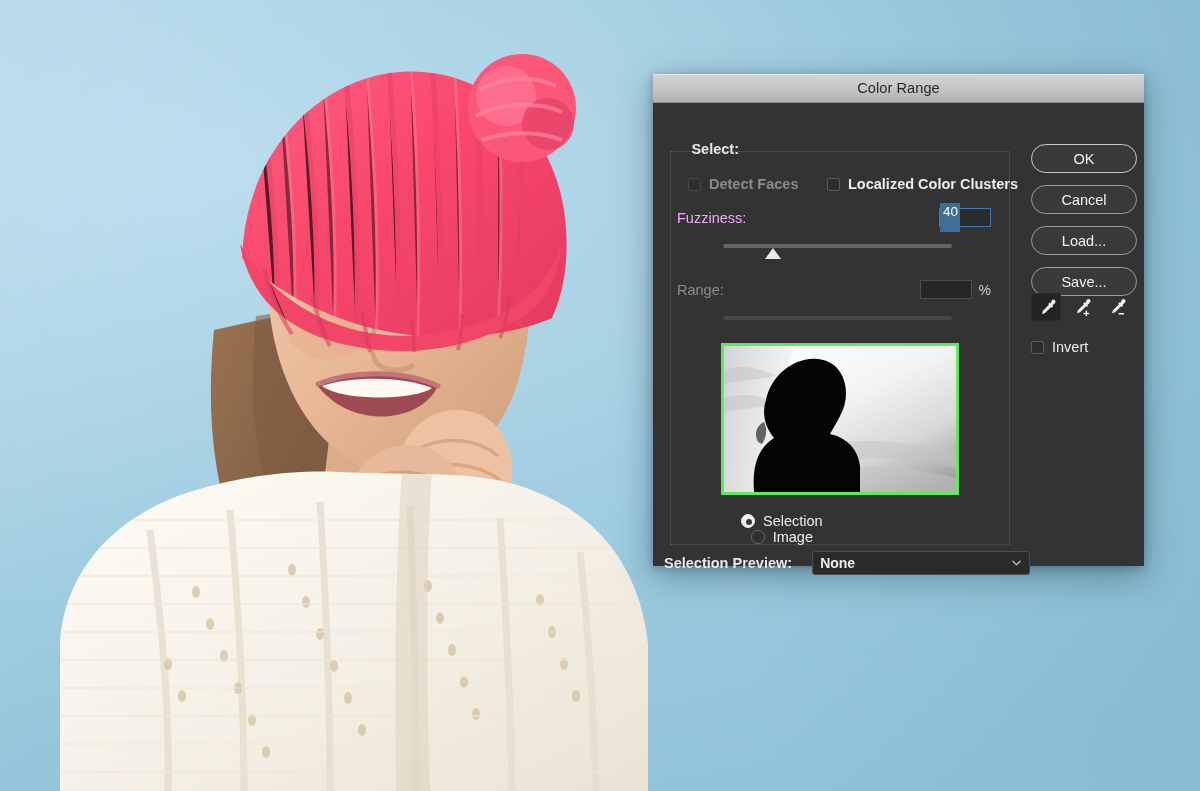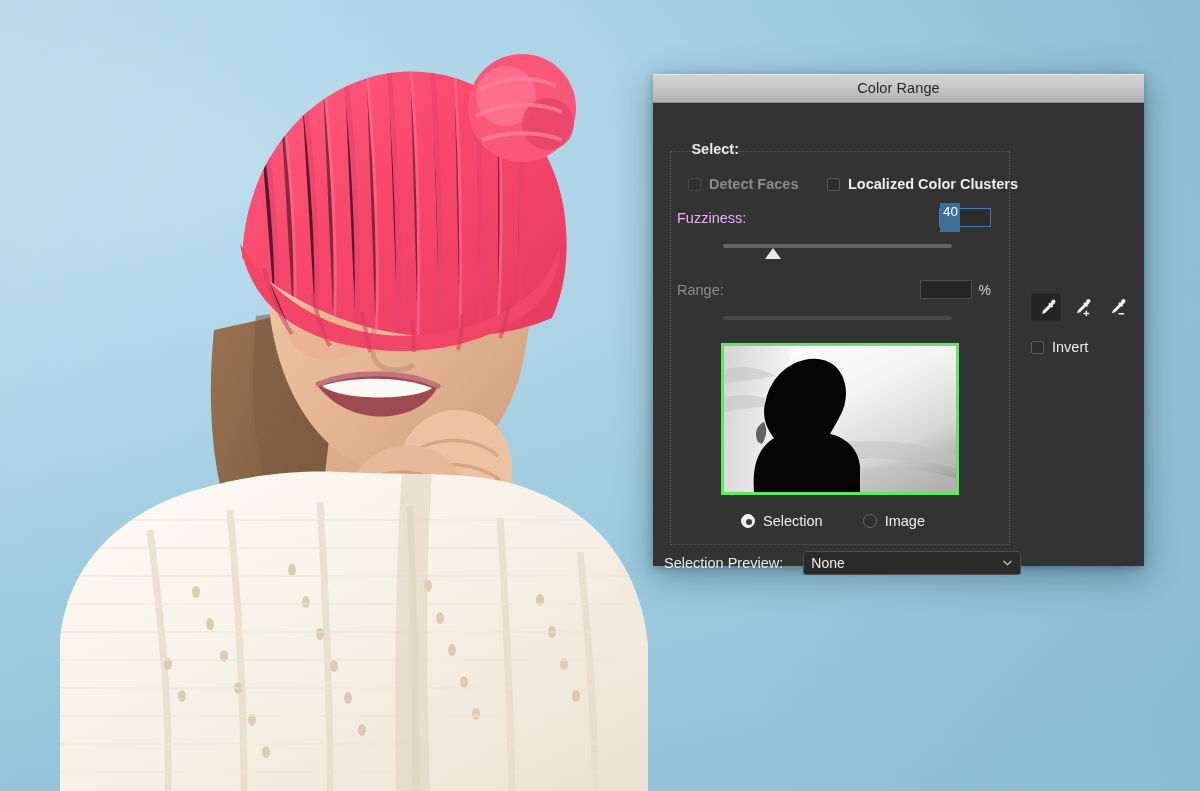--- a/index.html
+++ b/index.html
@@ -111,21 +111,21 @@
 
   .row-range { position:absolute; left:24px; top:177px; width:314px; display:flex; align-items:center; }
   .pct { color:#cfcfcf; font-size:14px; margin-left:7px; }
 
   .preview-wrap {
     position:absolute; left:68px; top:240px; width:238px; height:152px;
     border:3px solid #5dea5d; background:#000; overflow:hidden;
   }
   .preview-wrap svg { display:block; width:100%; height:100%; }
 
-  .row-radios { position:absolute; left:88px; top:410px; display:flex; align-items:center; }
+  .row-radios { position:absolute; left:88px; top:410px; display:flex; align-items:center;flex-direction:column; }
   .radio { display:flex; align-items:center; margin-right:40px; }
   .radio .dot {
     width:14px; height:14px; border-radius:50%; margin-right:8px; position:relative;
     border:1px solid #6a6a6a; background:#2f2f2f;
     background-image:radial-gradient(rgba(255,255,255,.10) .5px, transparent .6px);
     background-size:2px 2px;
   }
   .radio.on .dot { background:#f0f0f0; border-color:#f0f0f0; background-image:none; }
   .radio.on .dot::after{
     content:""; position:absolute; left:4px; top:4px; width:6px; height:6px;
@@ -145,21 +145,21 @@
   .dropper-row { position:absolute; left:378px; top:190px; display:flex; align-items:center; }
   .dropper-btn {
     width:30px; height:28px; border-radius:4px; margin-right:5px;
     display:flex; align-items:center; justify-content:center; cursor:pointer;
   }
   .dropper-btn.active { background:#242424; box-shadow:inset 0 0 0 1px #2a2a2a; }
   .dropper-btn svg { width:21px; height:21px; }
 
   .row-invert { position:absolute; left:378px; top:236px; display:flex; align-items:center; }
 
-  .footer { position:absolute; left:11px; top:448px; display:flex; align-items:center; }
+  .footer { position:absolute; left:11px; top:448px; display:flex; align-items:center;font-weight:bold; }
   .footer .flabel { color:#e9e9e9; font-size:14.5px; }
   .combo.wide { width:218px; margin-left:20px; }
 </style>
 </head>
 <body>
 
 <div id="photo-scene">
   <div class="backdrop"></div>
   <div class="backdrop-shade"></div>
 
@@ -423,20 +423,26 @@
       <div class="radio on">
         <span class="dot"></span>
         <span class="rtxt">Selection</span>
       </div>
       <div class="radio">
         <span class="dot"></span>
         <span class="rtxt">Image</span>
       </div>
     </div>
 
+    <div class="buttons">
+      <div class="pbtn" id="btn-ok">OK</div>
+      <div class="pbtn">Cancel</div>
+      <div class="pbtn" style="margin-top:8px">Load...</div>
+      <div class="pbtn">Save...</div>
+    </div>
 
     <div class="dropper-row">
       <div class="dropper-btn active">
         <svg viewBox="0 0 22 22">
           <path d="M16.8 3.2a2.2 2.2 0 0 1 3.1 3.1l-2.7 2.7.8.8-1.4 1.4-.8-.8-6.3 6.3-3.2 1 1-3.2 6.3-6.3-.8-.8 1.4-1.4.8.8z" fill="#f2f2f2"></path>
         </svg>
       </div>
       <div class="dropper-btn">
         <svg viewBox="0 0 22 22">
           <path d="M16.8 2.6a2.2 2.2 0 0 1 3.1 3.1l-2.7 2.7.8.8-1.4 1.4-.8-.8-6.3 6.3-3.2 1 1-3.2 6.3-6.3-.8-.8 1.4-1.4.8.8z" fill="#f2f2f2"></path>

